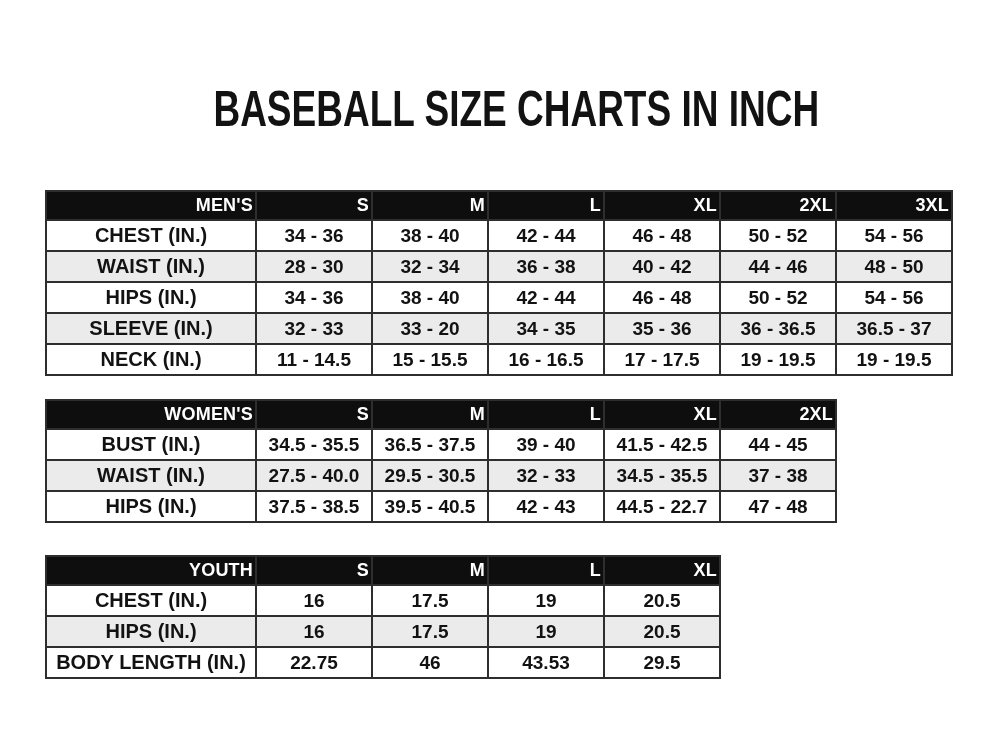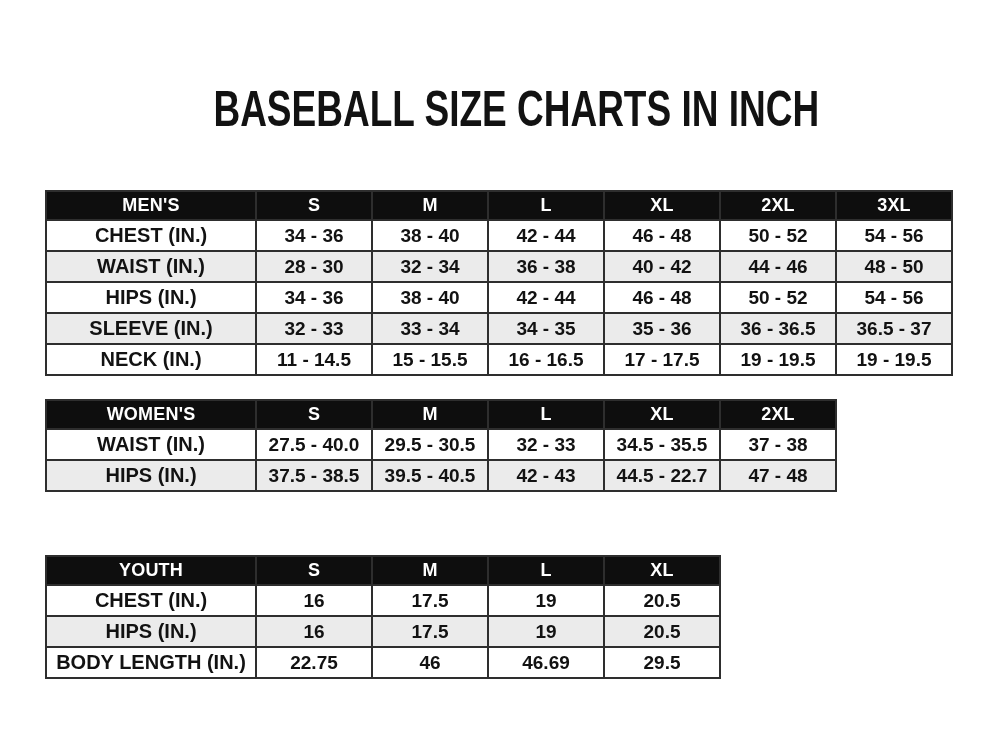--- a/index.html
+++ b/index.html
@@ -48,20 +48,21 @@
     padding: 0 2px;
     white-space: nowrap;
     overflow: hidden;
   }
   table.size-table th {
     background: var(--header-bg, #0e0e0e);
     color: var(--header-text, #ffffff);
     height: 27px;
     font-size: 18px;
     letter-spacing: 0.2px;
+    text-align: right;
   }
   table.size-table td {
     height: 29px;
     font-size: 19px;
     color: var(--text, #121212);
     background: var(--row-bg, #ffffff);
   }
   table.size-table td.row-label {
     font-size: 20px;
   }
@@ -122,21 +123,21 @@
             <td>34 - 36</td>
             <td>38 - 40</td>
             <td>42 - 44</td>
             <td>46 - 48</td>
             <td>50 - 52</td>
             <td>54 - 56</td>
           </tr>
           <tr>
             <td class="row-label">SLEEVE (IN.)</td>
             <td>32 - 33</td>
-            <td>33 - 34</td>
+            <td>33 - 20</td>
             <td>34 - 35</td>
             <td>35 - 36</td>
             <td>36 - 36.5</td>
             <td>36.5 - 37</td>
           </tr>
           <tr>
             <td class="row-label">NECK (IN.)</td>
             <td>11 - 14.5</td>
             <td>15 - 15.5</td>
             <td>16 - 16.5</td>
@@ -160,20 +161,28 @@
             <th>WOMEN'S</th>
             <th>S</th>
             <th>M</th>
             <th>L</th>
             <th>XL</th>
             <th>2XL</th>
           </tr>
         </thead>
         <tbody>
           <tr>
+            <td class="row-label">BUST (IN.)</td>
+            <td>34.5 - 35.5</td>
+            <td>36.5 - 37.5</td>
+            <td>39 - 40</td>
+            <td>41.5 - 42.5</td>
+            <td>44 - 45</td>
+          </tr>
+          <tr>
             <td class="row-label">WAIST (IN.)</td>
             <td>27.5 - 40.0</td>
             <td>29.5 - 30.5</td>
             <td>32 - 33</td>
             <td>34.5 - 35.5</td>
             <td>37 - 38</td>
           </tr>
           <tr>
             <td class="row-label">HIPS (IN.)</td>
             <td>37.5 - 38.5</td>
@@ -213,19 +222,19 @@
             <td class="row-label">HIPS (IN.)</td>
             <td>16</td>
             <td>17.5</td>
             <td>19</td>
             <td>20.5</td>
           </tr>
           <tr>
             <td class="row-label">BODY LENGTH (IN.)</td>
             <td>22.75</td>
             <td>46</td>
-            <td>46.69</td>
+            <td>43.53</td>
             <td>29.5</td>
           </tr>
         </tbody>
       </table>
     </div>
 </div>
 
 </body></html>

